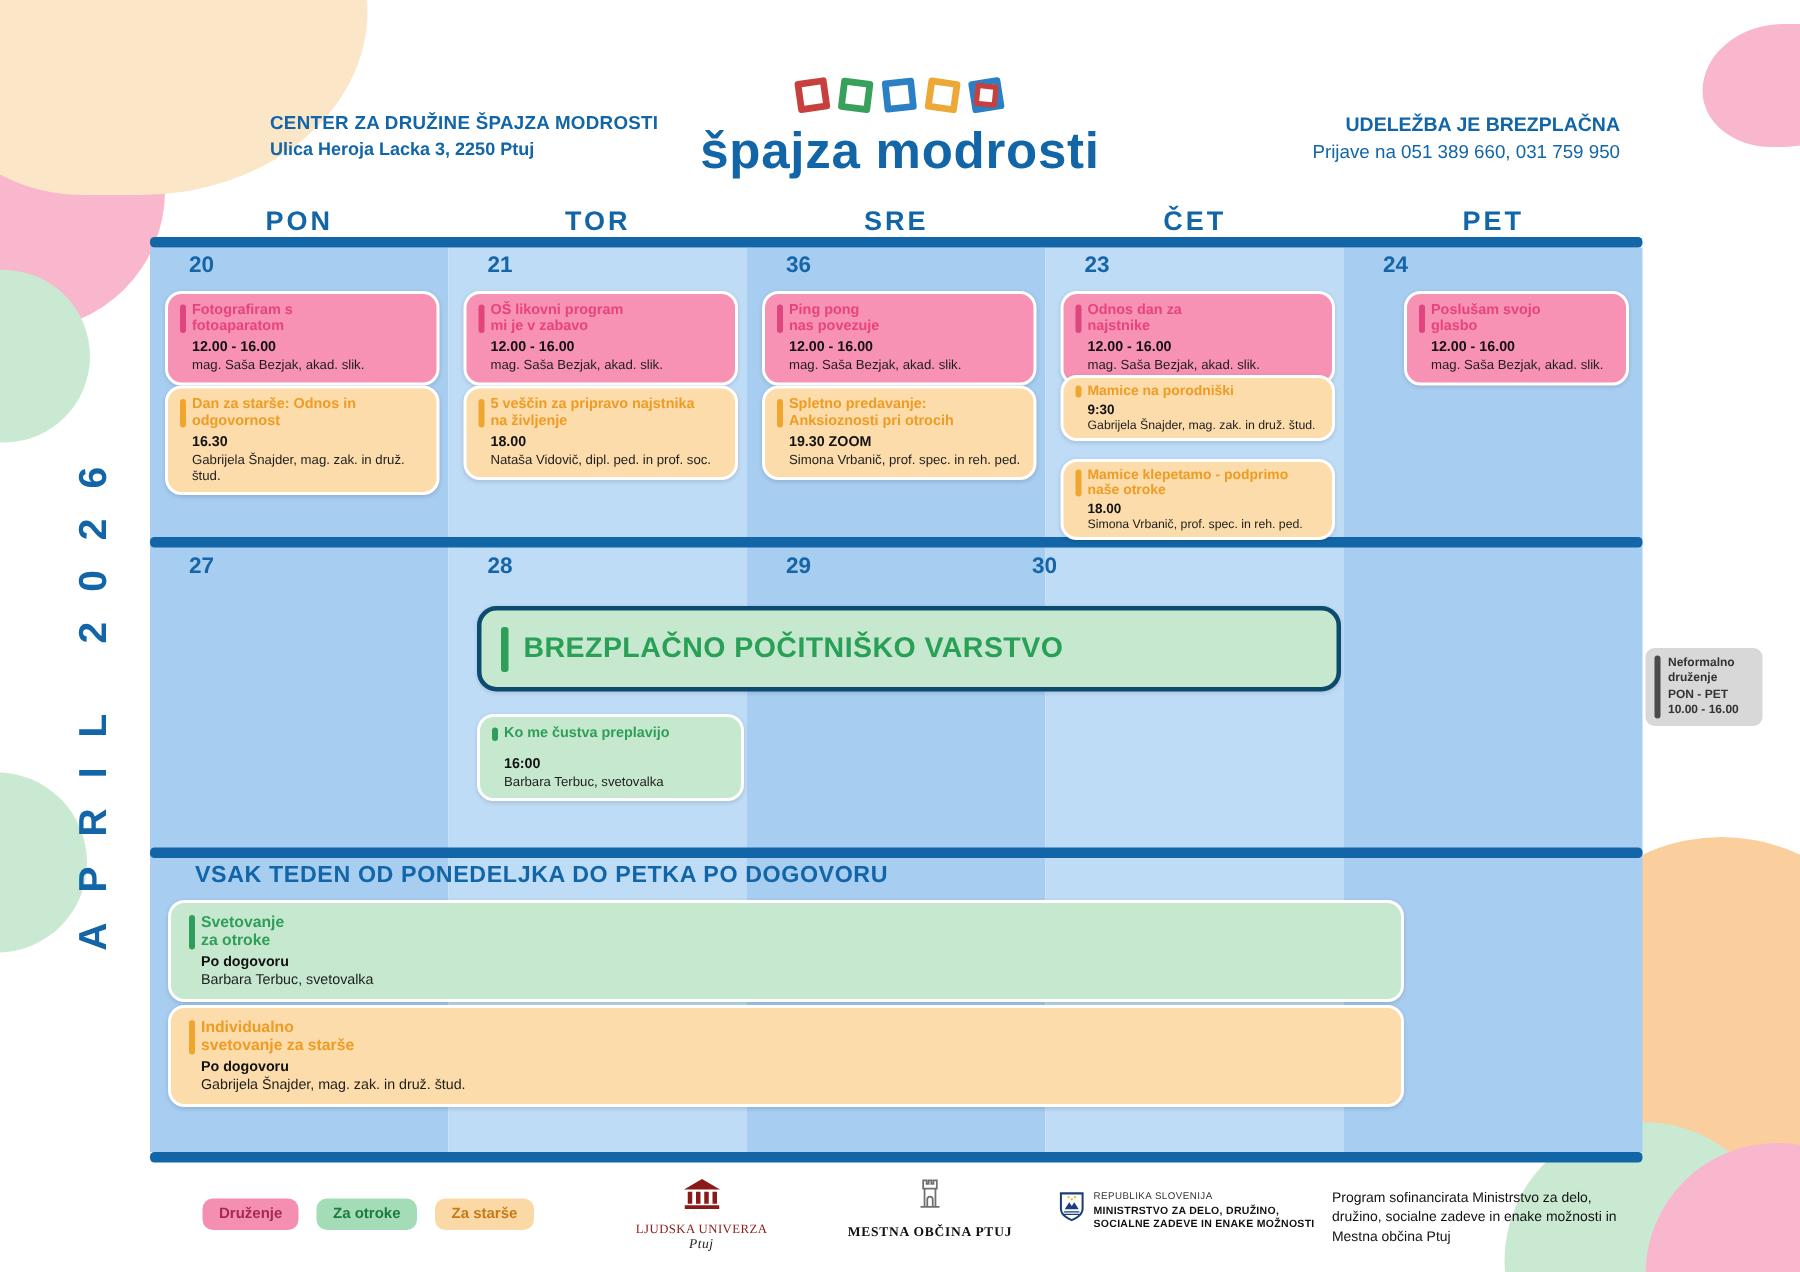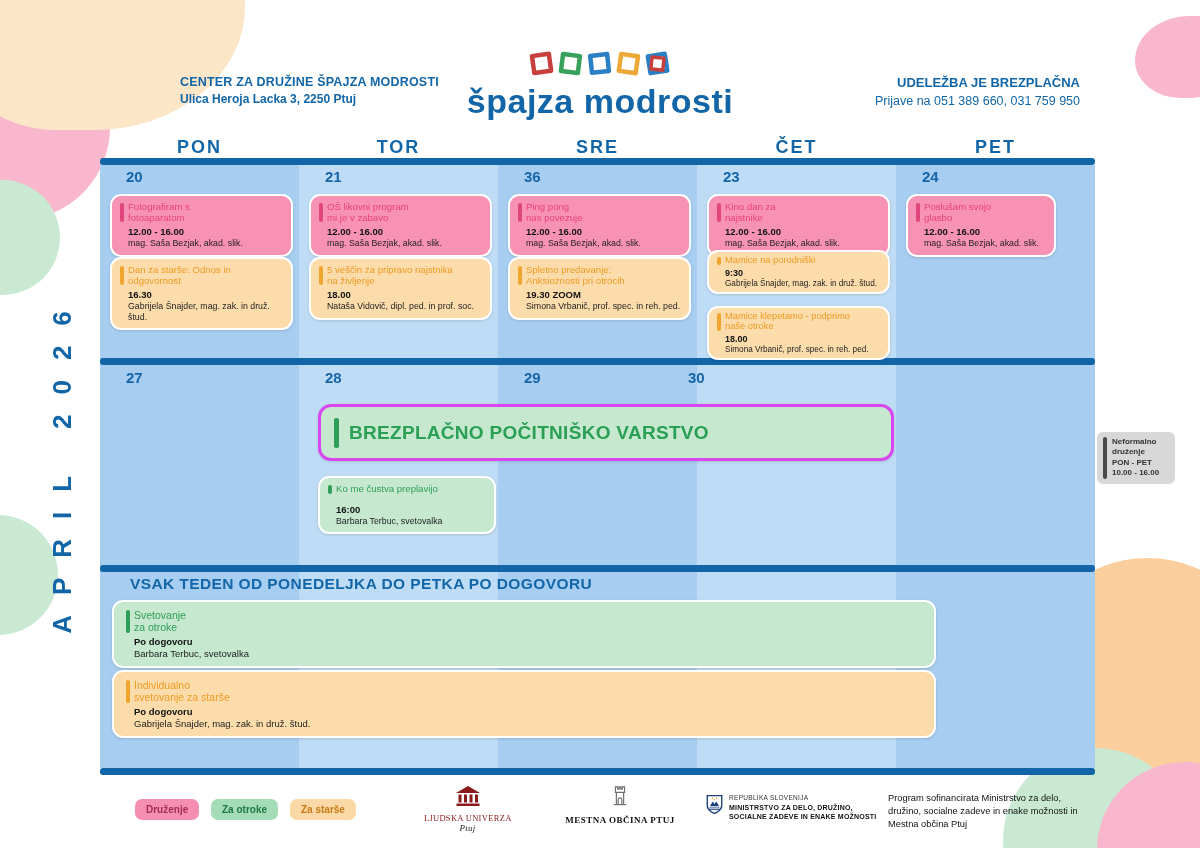--- a/index.html
+++ b/index.html
@@ -43,36 +43,36 @@
   .col-b { background:#bfdcf6; }
   .hbar { position:absolute; left:100px; width:995px; height:7px; background:#1266a8; border-radius:3px; }
   .date-num { position:absolute; font-size:15px; font-weight:bold; color:#1565a8; }
 
   
   .card { position:absolute; background:var(--bg); border:2.5px solid #fff; border-radius:11px;
           padding:6px 8px; box-shadow:0 1px 3px rgba(0,0,0,.13); }
   .pink  { --bg:#f792b4; --accent:#e0457e; --title:#e8437c; }
   .peach { --bg:#fcdcab; --accent:#f0a52e; --title:#ee9c24; }
   .green { --bg:#c6e8cf; --accent:#2f9e58; --title:#2f9e58; }
-  .card-title { position:relative; color:var(--title); font-weight:normal; font-size:9.6px;
+  .card-title { position:relative; color:var(--title); font-weight:bold; font-size:9.6px;
                 line-height:1.12; padding-left:8px; white-space:pre-line; }
   .card-title::before { content:""; position:absolute; left:0; top:1px; bottom:1px; width:3.5px;
                         border-radius:2px; background:var(--accent); }
   .card-time { font-size:9.5px; font-weight:bold; color:#111; margin:3px 0 0 8px; }
   .card-who  { font-size:8.8px; color:#1d1d1d; line-height:1.18; margin:1px 0 0 8px; }
 
   .compact { padding:4px 8px; }
   .compact .card-title { font-size:9.3px; line-height:1.06; }
   .compact .card-time { font-size:9px; margin-top:2px; }
   .compact .card-who { font-size:8.2px; line-height:1.12; }
 
   .spaced-time .card-time { margin-top:9px; }
 
   .banner { position:absolute; left:318px; top:404px; width:576px; height:57px; background:#c6e8cf;
-            border:3px solid #d946ef; border-radius:13px; display:flex; align-items:center;
+            border:3px solid #0c4a6e; border-radius:13px; display:flex; align-items:center;
             box-shadow:0 1px 3px rgba(0,0,0,.13); }
   .banner-bar { width:5px; height:30px; background:#2f9e58; border-radius:2px; margin:0 10px 0 13px; flex:none; }
   .banner-title { color:#29a056; font-weight:bold; font-size:19px; letter-spacing:.3px; }
 
   .weekly-heading { position:absolute; left:130px; top:575px; font-size:15.5px; font-weight:bold;
                     color:#1266a8; letter-spacing:.4px; }
   .wide { width:824px; padding:7px 12px; }
   .wide .card-title { font-size:10.5px; line-height:1.18; }
   .wide .card-time { font-size:9.5px; margin-top:2px; }
   .wide .card-who { font-size:9.5px; }
@@ -180,26 +180,26 @@
       <div class="card-time">12.00 - 16.00</div>
       <div class="card-who">mag. Saša Bezjak, akad. slik.</div>
     </div>
     <div class="card pink" style="left:508px;top:194px;width:183px">
       <div class="card-title">Ping pong
 nas povezuje</div>
       <div class="card-time">12.00 - 16.00</div>
       <div class="card-who">mag. Saša Bezjak, akad. slik.</div>
     </div>
     <div class="card pink" style="left:707px;top:194px;width:183px">
-      <div class="card-title">Kino dan za
+      <div class="card-title">Odnos dan za
 najstnike</div>
       <div class="card-time">12.00 - 16.00</div>
       <div class="card-who">mag. Saša Bezjak, akad. slik.</div>
     </div>
-    <div class="card pink" style="left:906px;top:194px;width:150px">
+    <div class="card pink" style="left:936px;top:194px;width:150px">
       <div class="card-title">Poslušam svojo
 glasbo</div>
       <div class="card-time">12.00 - 16.00</div>
       <div class="card-who">mag. Saša Bezjak, akad. slik.</div>
     </div>
 
     <div class="card peach" style="left:110px;top:257px;width:183px">
       <div class="card-title">Dan za starše: Odnos in
 odgovornost</div>
       <div class="card-time">16.30</div>

